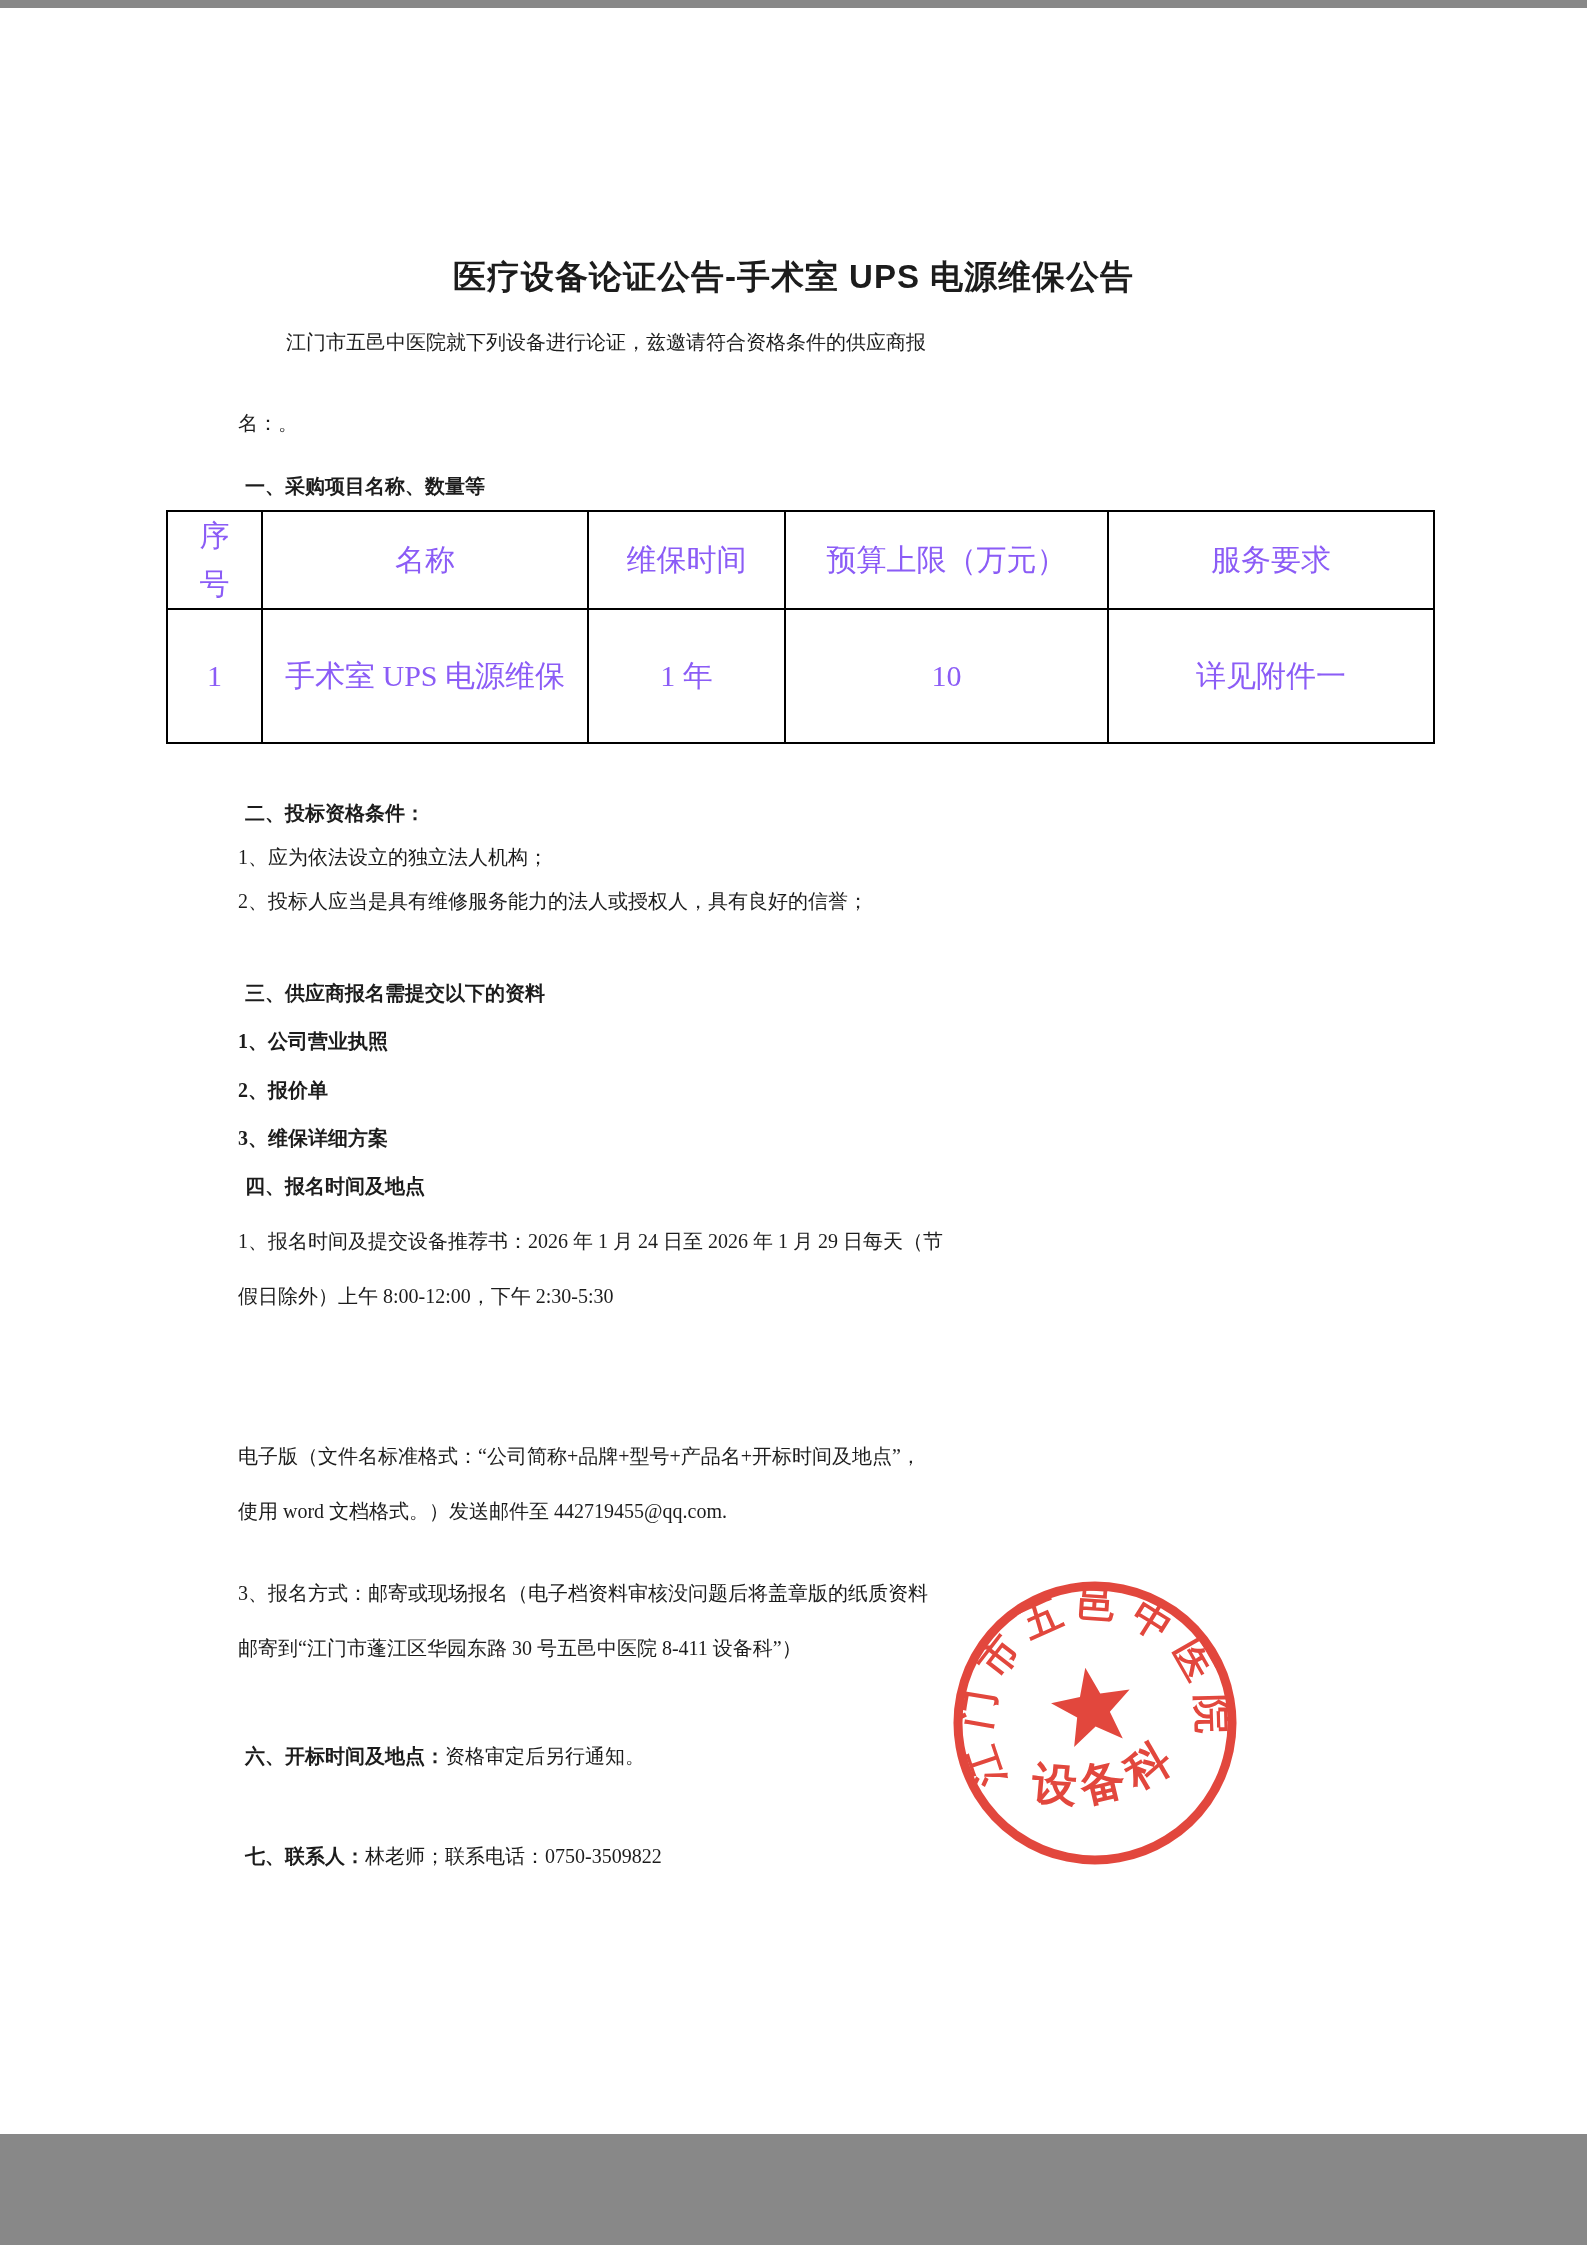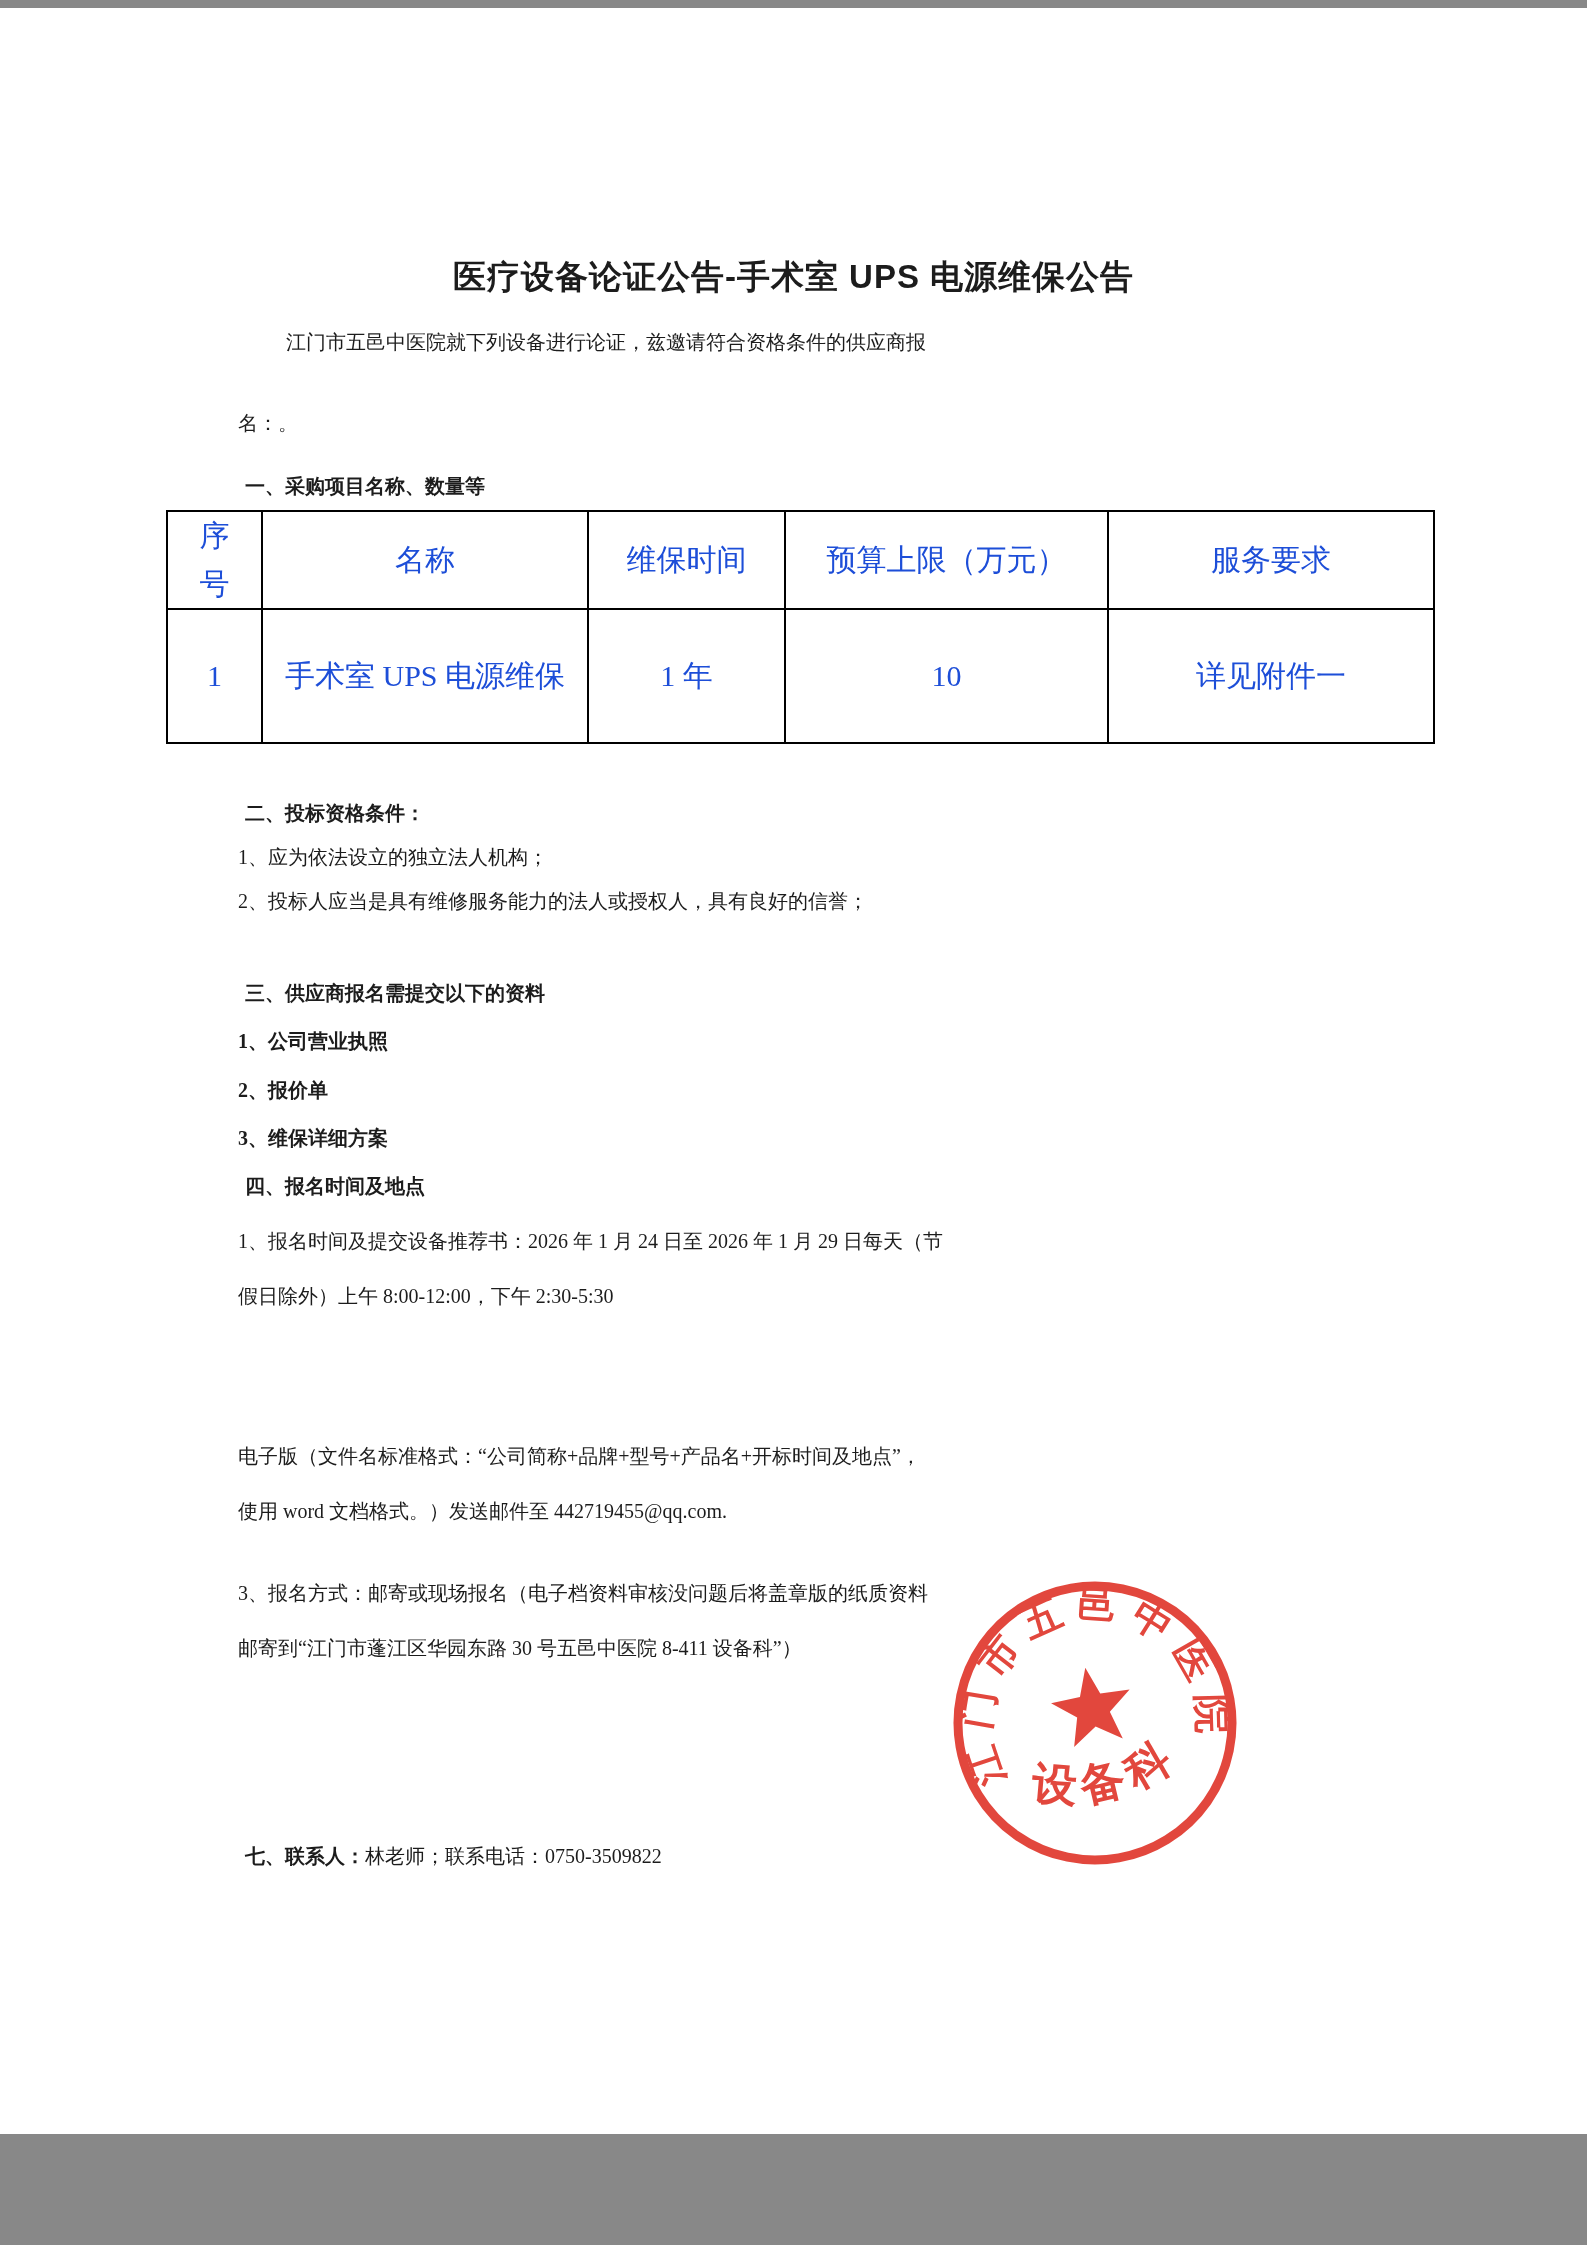--- a/index.html
+++ b/index.html
@@ -37,21 +37,21 @@
   .hd { left: 245px; font-weight: 700; }
   
   .ptable {
     position: absolute;
     left: 166px;
     top: 502px;
     width: 1267px;
     border-collapse: collapse;
     table-layout: fixed;
     font-size: 30px;
-    color: #1d4ed8;
+    color: #8b5cf6;
   }
   .ptable td {
     border: 2px solid #000;
     text-align: center;
     vertical-align: middle;
     padding: 0;
     white-space: pre-line;
   }
   .ptable tr.hrow td { height: 93px; }
   .ptable tr.drow td { height: 132px; }
@@ -122,20 +122,21 @@
   <div class="ln hd" style="top:1154px;">四、报名时间及地点</div>
   <div class="ln" style="top:1209px;">1、报名时间及提交设备推荐书：2026 年 1 月 24 日至 2026 年 1 月 29 日每天（节</div>
   <div class="ln" style="top:1264px;">假日除外）上午 8:00-12:00，下午 2:30-5:30</div>
 
   <div class="ln" style="top:1424px;">电子版（文件名标准格式：“公司简称+品牌+型号+产品名+开标时间及地点”，</div>
   <div class="ln" style="top:1479px;">使用 word 文档格式。）发送邮件至 442719455@qq.com.</div>
 
   <div class="ln" style="top:1561px;">3、报名方式：邮寄或现场报名（电子档资料审核没问题后将盖章版的纸质资料</div>
   <div class="ln" style="top:1616px;">邮寄到“江门市蓬江区华园东路 30 号五邑中医院 8-411 设备科”）</div>
 
+  <div class="ln" style="top:1724px; left:245px;"><span class="bold">六、开标时间及地点：</span><span>资格审定后另行通知。</span></div>
 
   <div class="ln" style="top:1824px; left:245px;"><span class="bold">七、联系人：</span><span>林老师；联系电话：0750-3509822</span></div>
 
   <svg class="seal" viewBox="-148 -148 296 296" aria-hidden="true">
     <g transform="rotate(-10)" fill="none">
       <circle cx="0" cy="0" r="137" stroke="#e0392e" stroke-width="9"></circle>
       <polygon points="0,-42 10.3,-14.2 39.9,-13 16.6,5.4 24.7,34 0,17.5 -24.7,34 -16.6,5.4 -39.9,-13 -10.3,-14.2" transform="translate(0,-14)" fill="#e0392e"></polygon>
       <path id="seal-arc-top" d="M -94.3 44 A 104 104 0 1 1 94.3 44" fill="none"></path>
       <path id="seal-arc-bottom" d="M -82 58 Q 0 96 84 50" fill="none"></path>
       <text font-family="'Liberation Serif','DejaVu Serif',serif" font-size="39" font-weight="700" fill="#e0392e" letter-spacing="12">

